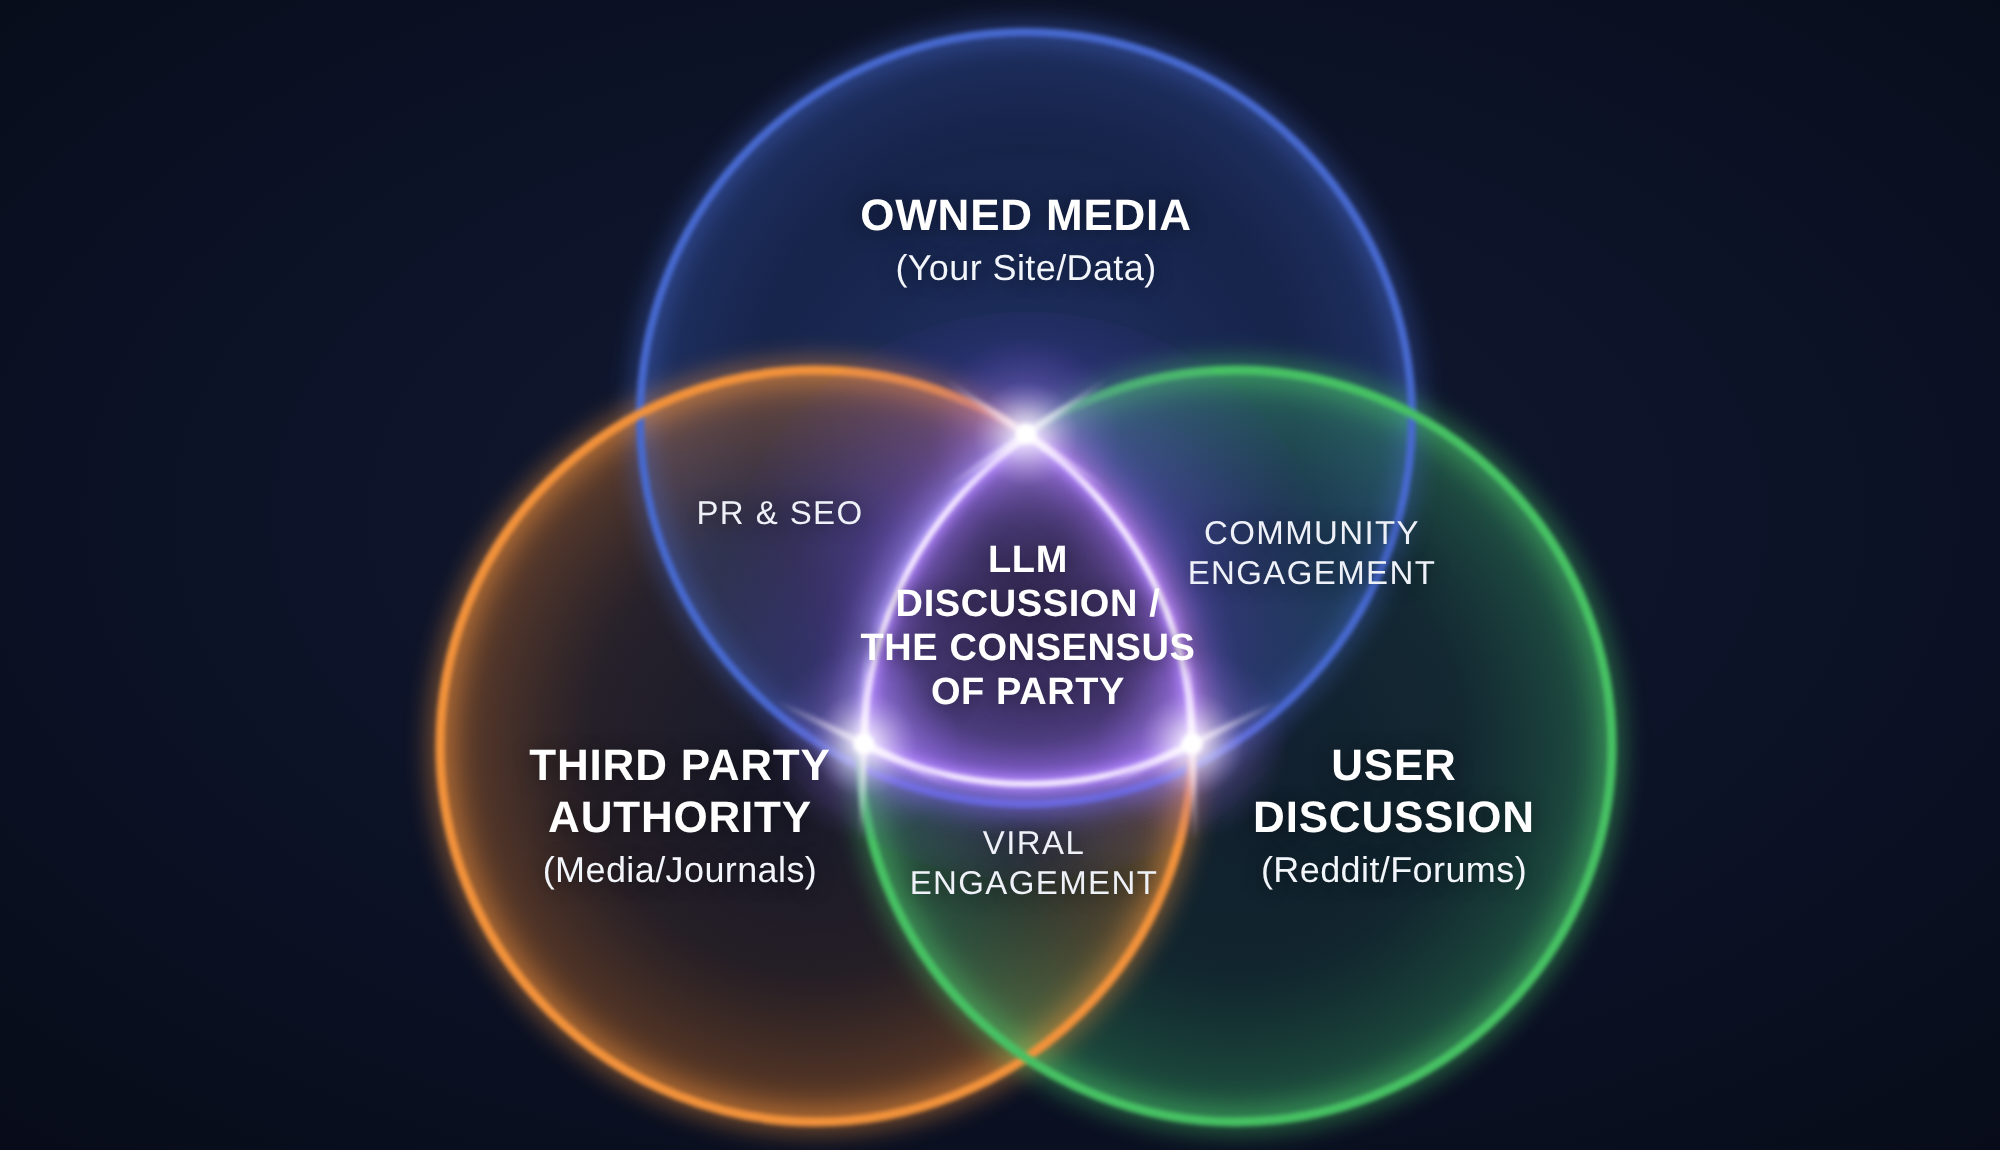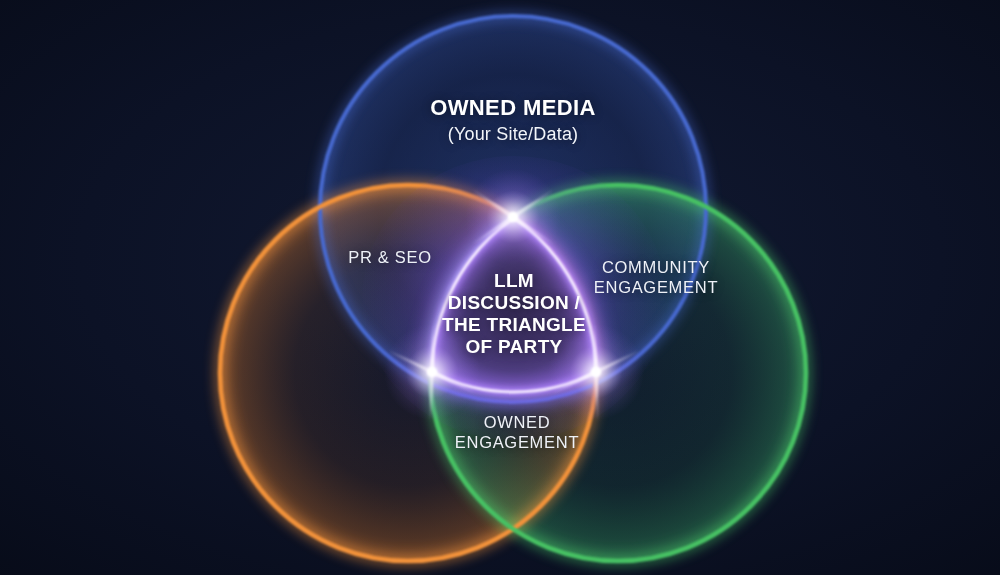--- a/index.html
+++ b/index.html
@@ -147,24 +147,34 @@
   </div>
 
   <div class="label" id="lbl-community">
     <div class="small-label">COMMUNITY</div>
     <div class="small-label">ENGAGEMENT</div>
   </div>
 
   <div class="label" id="lbl-center">
     <div class="center-label">LLM</div>
     <div class="center-label">DISCUSSION /</div>
-    <div class="center-label">THE TRIANGLE</div>
+    <div class="center-label">THE CONSENSUS</div>
     <div class="center-label">OF PARTY</div>
   </div>
 
+  <div class="label" id="lbl-third">
+    <div class="title">THIRD PARTY</div>
+    <div class="title">AUTHORITY</div>
+    <div class="subtitle">(Media/Journals)</div>
+  </div>
 
+  <div class="label" id="lbl-user">
+    <div class="title">USER</div>
+    <div class="title">DISCUSSION</div>
+    <div class="subtitle">(Reddit/Forums)</div>
+  </div>
 
   <div class="label" id="lbl-viral">
-    <div class="small-label">OWNED</div>
+    <div class="small-label">VIRAL</div>
     <div class="small-label">ENGAGEMENT</div>
   </div>
 
 </div>
 
 </body></html>

